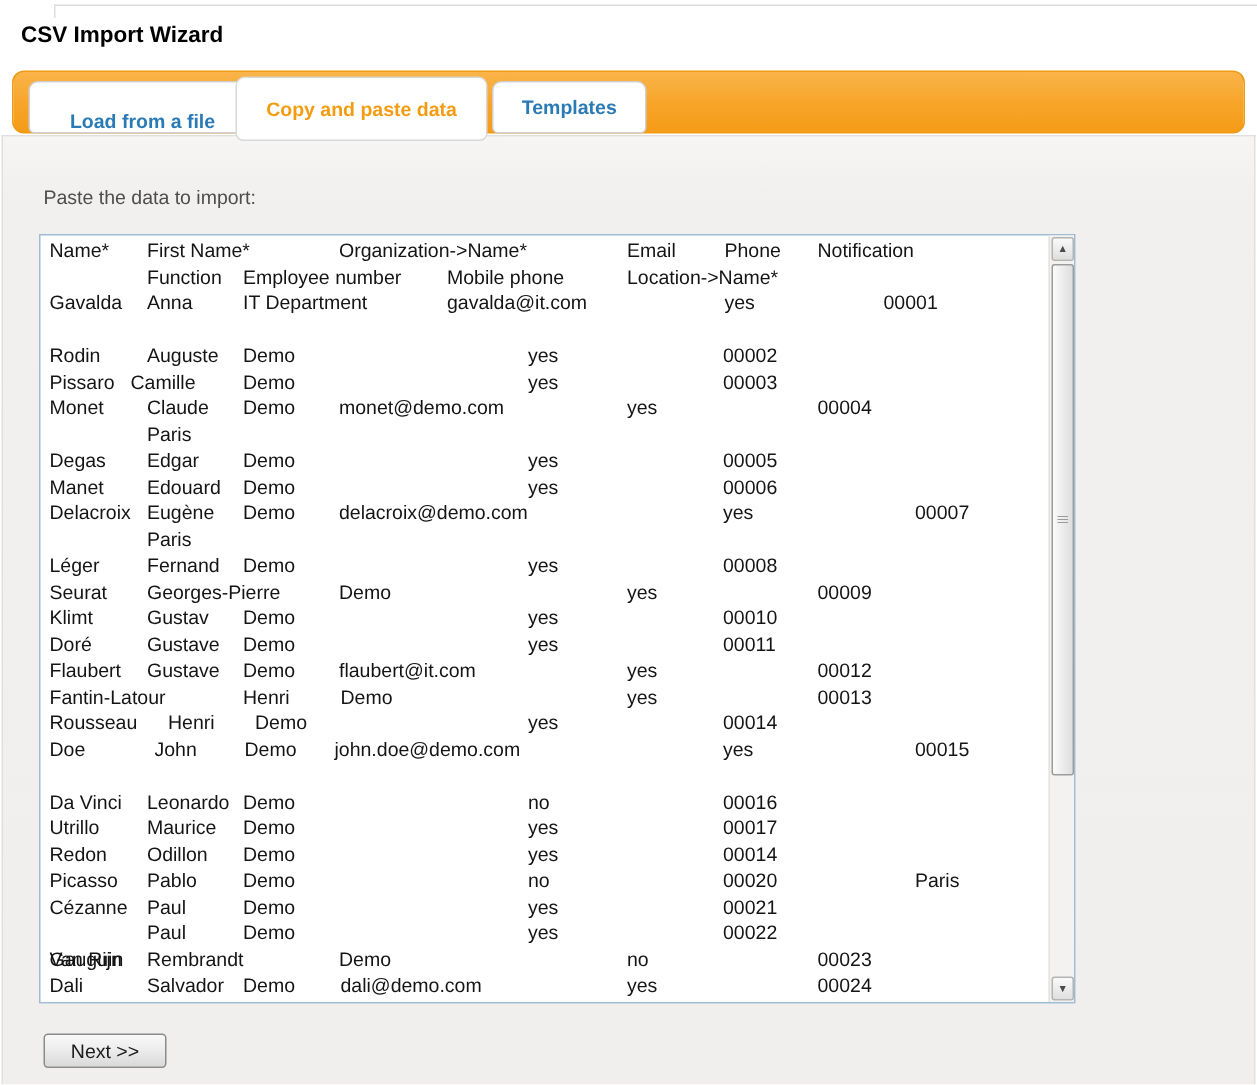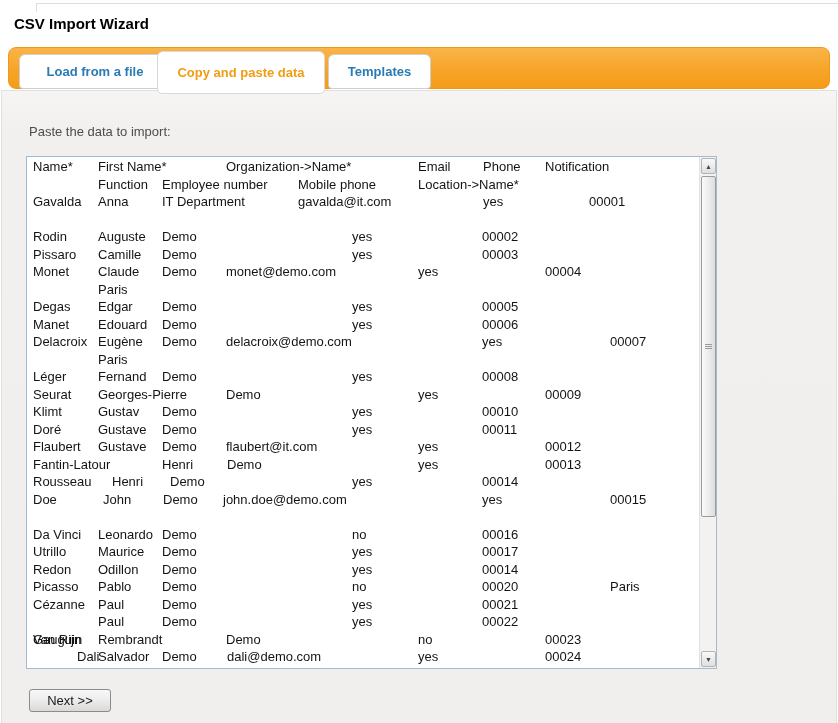--- a/index.html
+++ b/index.html
@@ -29,21 +29,21 @@
     background:#ffffff;border:1px solid #cfcfcf;
     border-radius:6px 6px 4px 4px;box-sizing:border-box;
     display:flex;align-items:center;justify-content:center;
     font-size:13px;font-weight:bold;color:#2a7ab5;cursor:pointer;
   }
   .tab.active{
     top:3px;height:43px;border-color:#d8d8d8;
     color:#f39c12;z-index:4;
     border-radius:6px 6px 5px 5px;
   }
-  .tab1{left:10px;width:152px;}
+  .tab1{left:10px;width:152px;align-items:flex-end;}
   .tab2{left:148px;width:168px;}
   .tab3{left:319px;width:103px;}
   .tab4{left:425px;width:81px;}
 
   
   .panel{
     position:absolute;left:1px;top:90px;width:836px;height:633px;
     background:linear-gradient(180deg,#f6f5f4 0%,#f1f0ee 40px,#f0efed 100%);
     border:1px solid #e2e0de;border-bottom:none;box-sizing:border-box;
     z-index:1;
@@ -151,21 +151,21 @@
         <div class="tline"></div>
         <div class="tline">
           <span style="left: 0px;">Rodin</span>
           <span style="left: 65px;">Auguste</span>
           <span style="left: 129px;">Demo</span>
           <span style="left: 319px;">yes</span>
           <span style="left: 449px;">00002</span>
         </div>
         <div class="tline">
           <span style="left: 0px;">Pissaro</span>
-          <span style="left: 65px;">Camille</span>
+          <span style="left: 54px;">Camille</span>
           <span style="left: 129px;">Demo</span>
           <span style="left: 319px;">yes</span>
           <span style="left: 449px;">00003</span>
         </div>
         <div class="tline">
           <span style="left: 0px;">Monet</span>
           <span style="left: 65px;">Claude</span>
           <span style="left: 129px;">Demo</span>
           <span style="left: 193px;">monet@demo.com</span>
           <span style="left: 385px;">yes</span>
@@ -302,21 +302,21 @@
           <span style="left: 449px;">00022</span>
         </div>
         <div class="tline">
           <span style="left: 0px;">Van Rijn</span>
           <span style="left: 65px;">Rembrandt</span>
           <span style="left: 193px;">Demo</span>
           <span style="left: 385px;">no</span>
           <span style="left: 512px;">00023</span>
         </div>
         <div class="tline">
-          <span style="left: 0px; margin-left: 44px;">Dali</span>
+          <span style="left: 0px;">Dali</span>
           <span style="left: 65px;">Salvador</span>
           <span style="left: 129px;">Demo</span>
           <span style="left: 194px;">dali@demo.com</span>
           <span style="left: 385px;">yes</span>
           <span style="left: 512px;">00024</span>
         </div>
         <div class="tline">
           <span style="left: 65px;">Grenoble</span>
         </div>
       </div>

